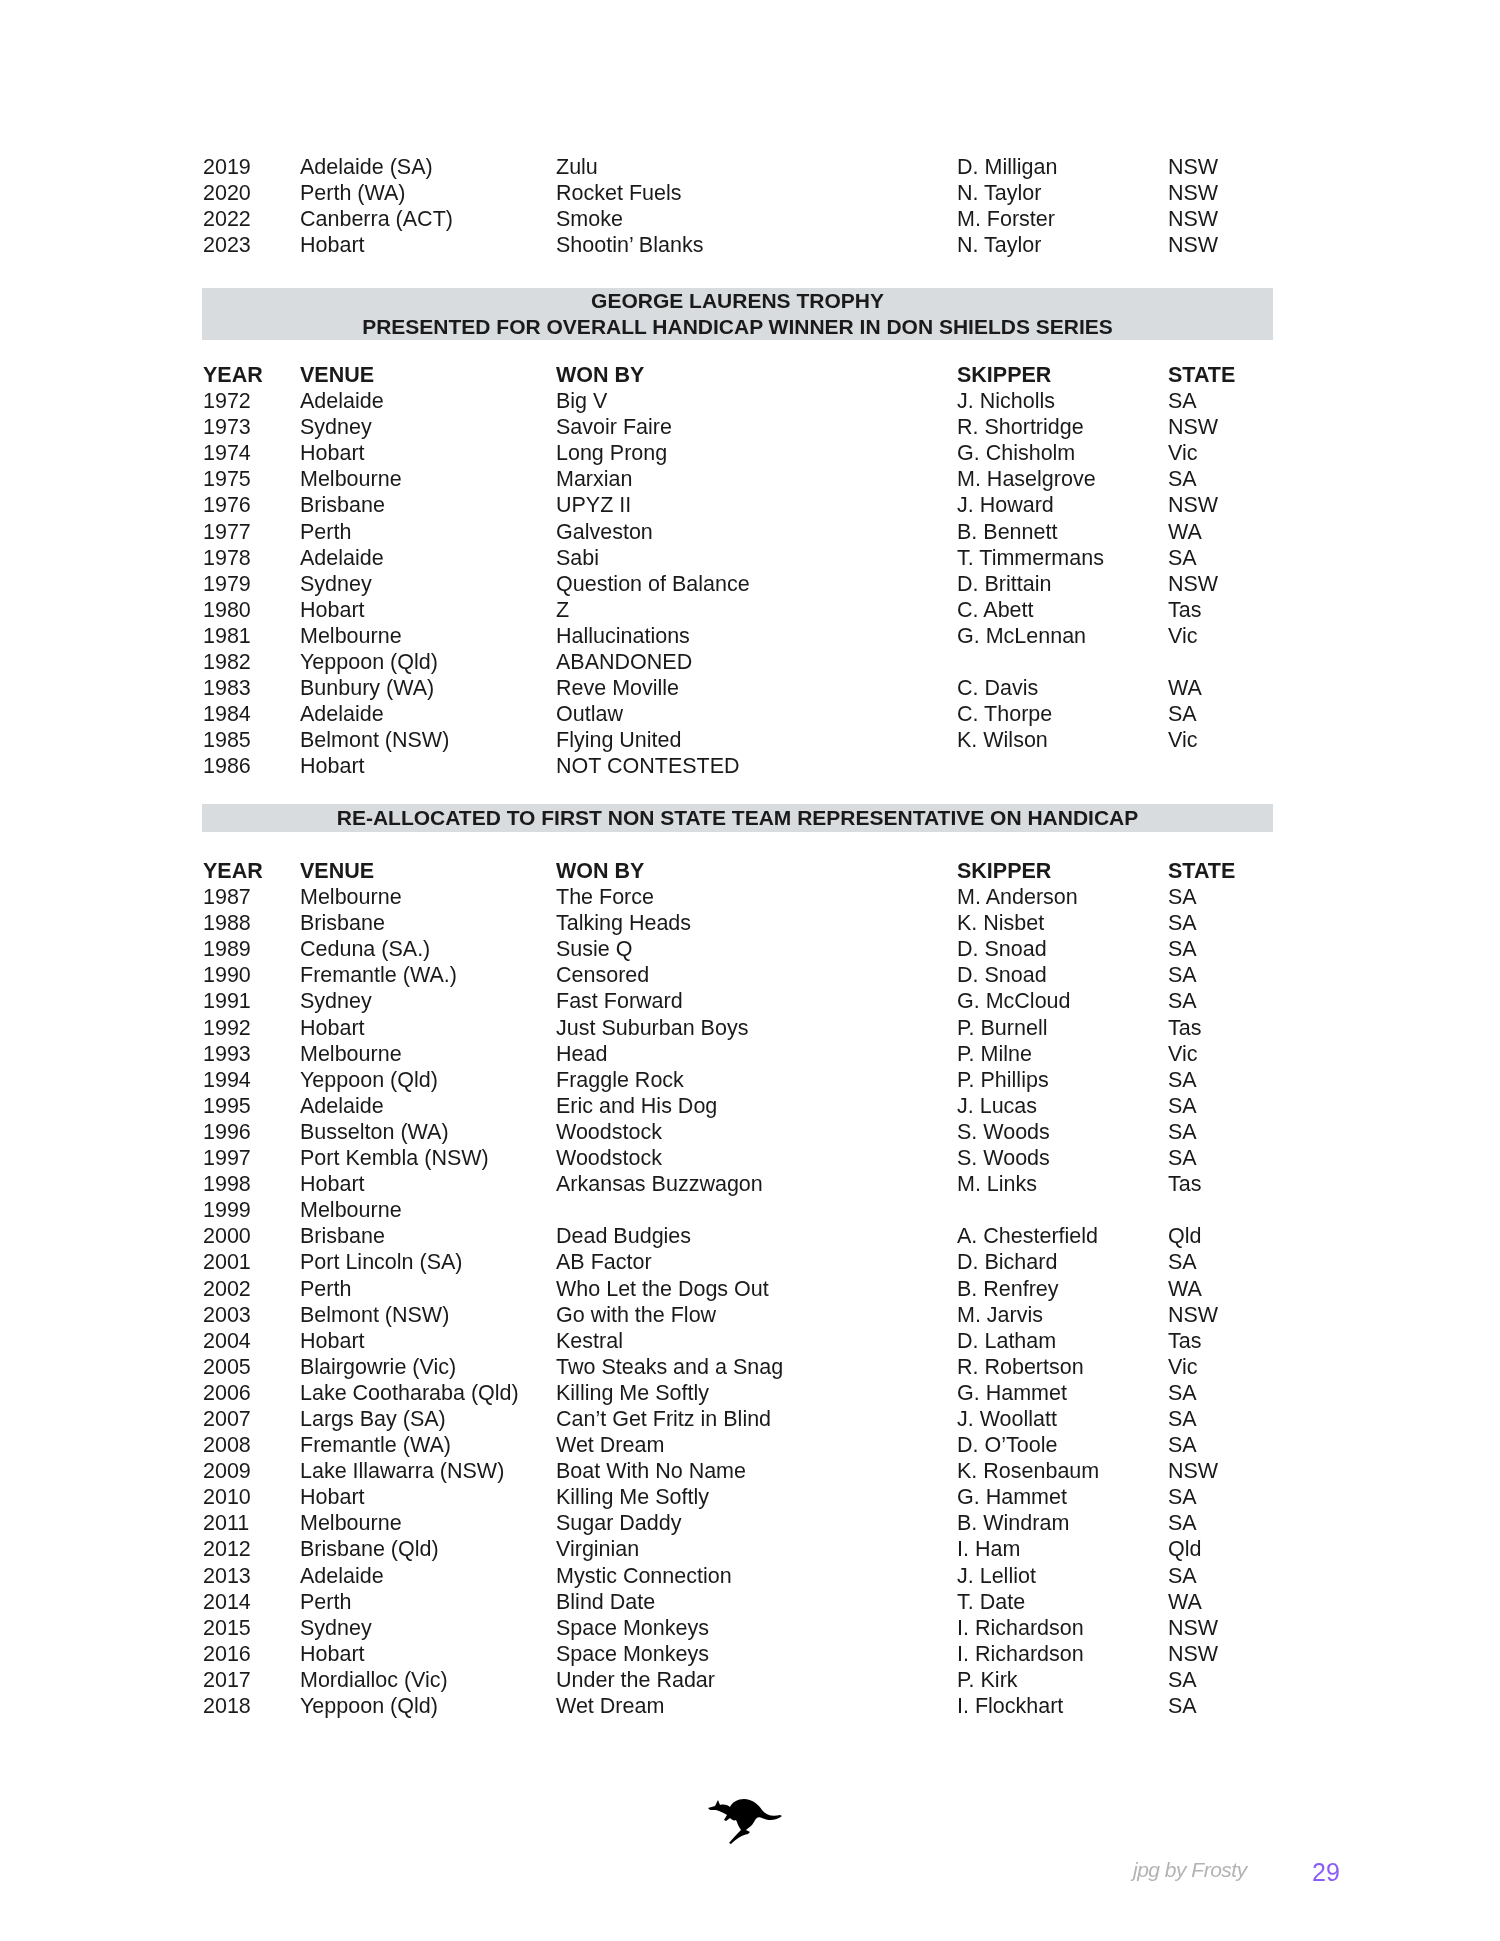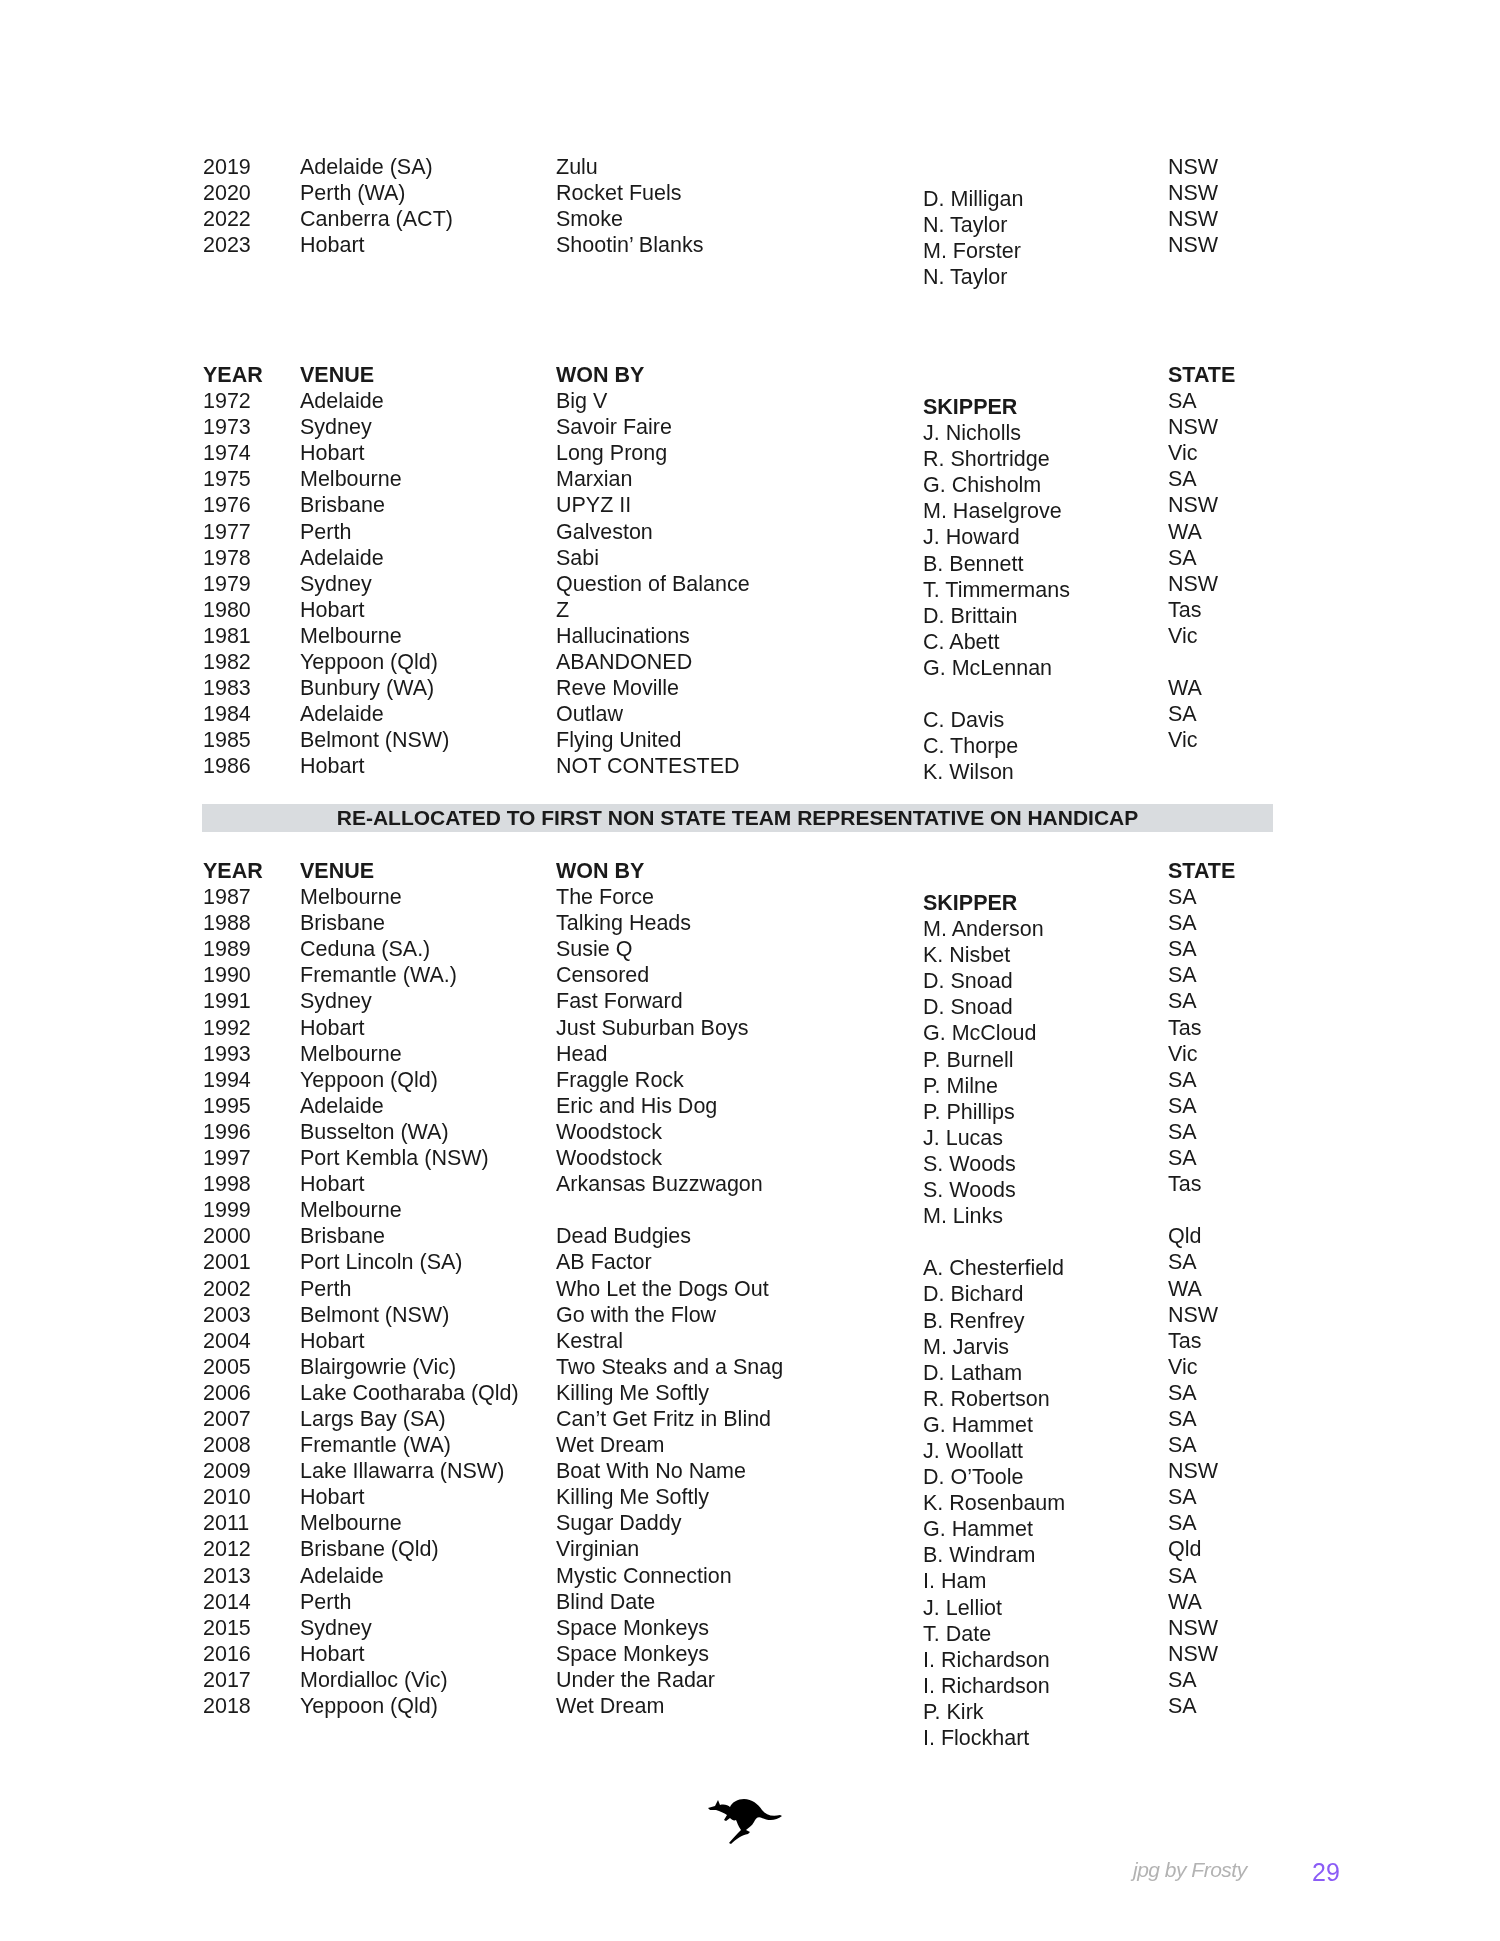--- a/index.html
+++ b/index.html
@@ -35,21 +35,21 @@
   .row.head {
     font-weight: bold;
   }
   .cell {
     position: absolute;
     top: 0;
   }
   .c-year { left: 0px; }
   .c-venue { left: 97px; }
   .c-won { left: 353px; }
-  .c-skipper { left: 720px; margin-top: 32px; }
+  .c-skipper { left: 754px; }
   .c-state { left: 965px; }
 
   .band {
     position: absolute;
     left: 202px;
     width: 1071px;
     background: #d9dcdf;
     text-align: center;
     font-weight: bold;
     font-size: 21px;
@@ -112,20 +112,24 @@
       </div>
       <div class="row">
         <span class="cell c-year">2023</span>
         <span class="cell c-venue">Hobart</span>
         <span class="cell c-won">Shootin’ Blanks</span>
         <span class="cell c-skipper">N. Taylor</span>
         <span class="cell c-state">NSW</span>
       </div>
     </div>
 
+  <div class="band" style="top:288px; height:52px; padding-top:0;">
+    <span class="line">GEORGE LAURENS TROPHY</span>
+    <span class="line">PRESENTED FOR OVERALL HANDICAP WINNER IN DON SHIELDS SERIES</span>
+  </div>
 
   <div class="table" id="section1-table" style="top:362px;">
     <div class="row head">
       <span class="cell c-year">YEAR</span>
       <span class="cell c-venue">VENUE</span>
       <span class="cell c-won">WON BY</span>
       <span class="cell c-skipper">SKIPPER</span>
       <span class="cell c-state">STATE</span>
     </div>
     <div id="section1-rows">

